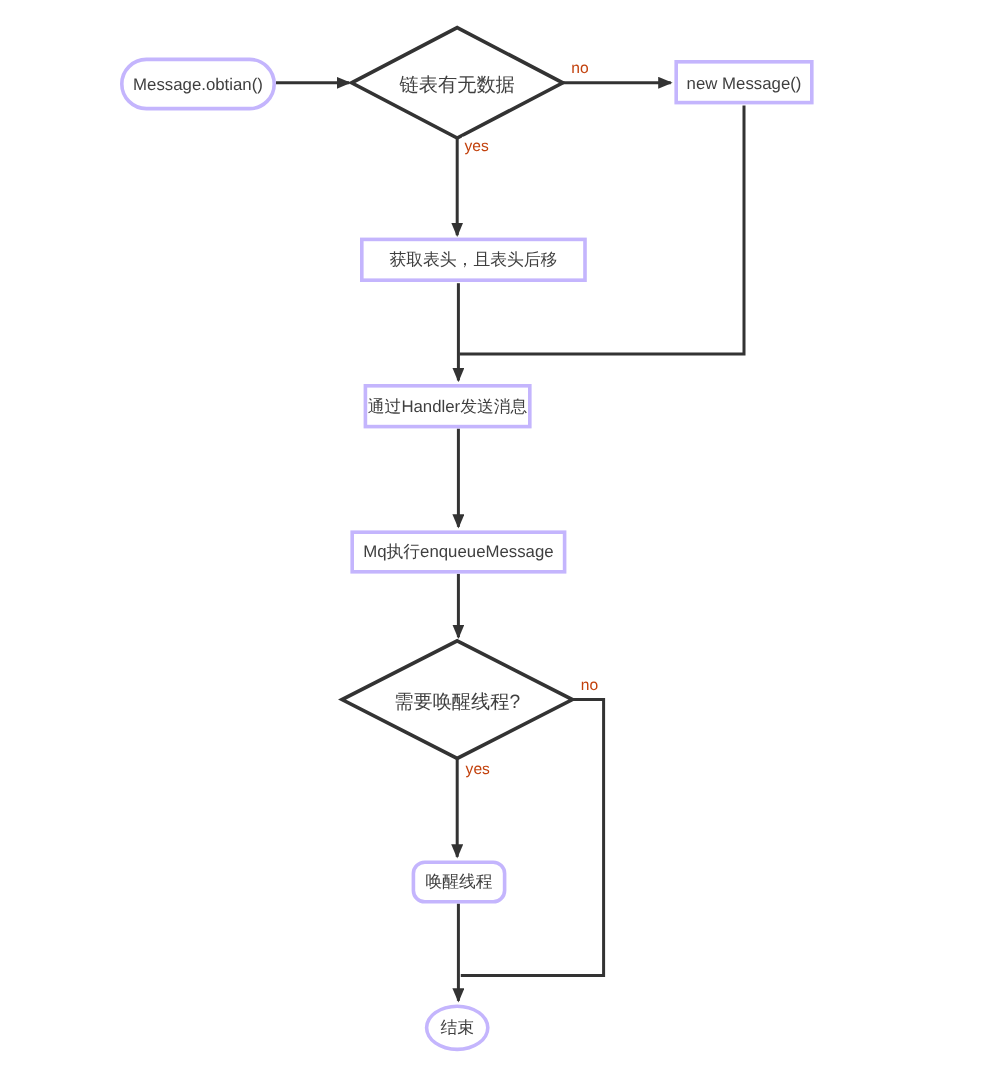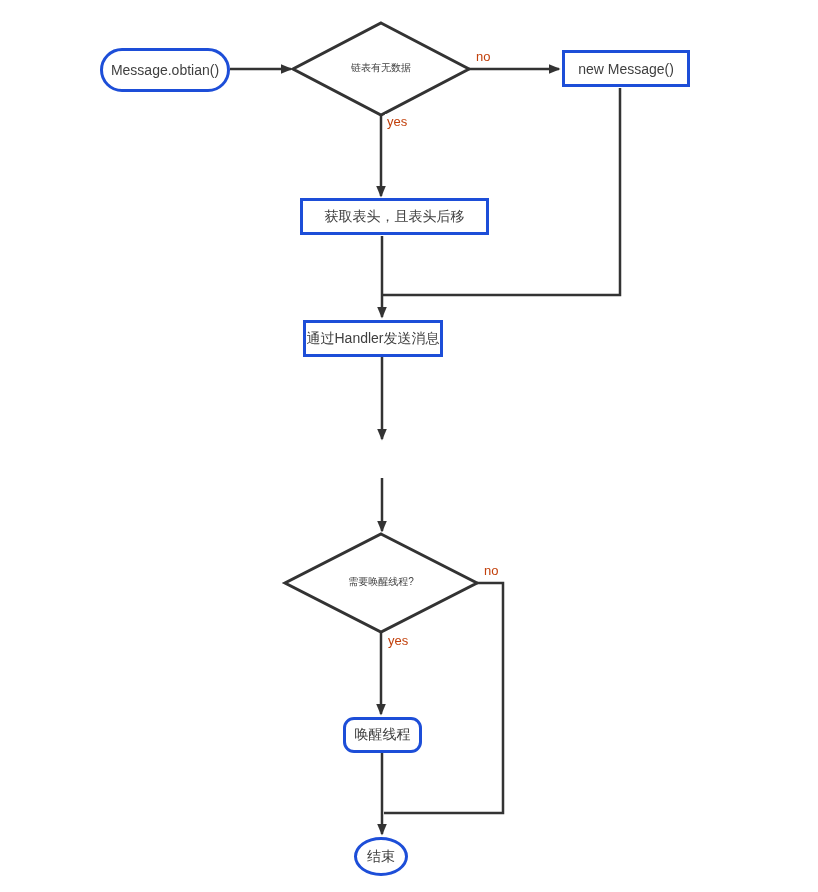--- a/index.html
+++ b/index.html
@@ -22,33 +22,33 @@
     width: 818px;
     height: 892px;
   }
   .node {
     position: absolute;
     display: flex;
     align-items: center;
     justify-content: center;
     box-sizing: border-box;
     background: #ffffff;
-    border: 3px solid #1d4ed8;
+    border: 3px solid #c4b5fd;
     color: #3f3f3f;
     font-size: 14px;
     white-space: nowrap;
     text-align: center;
   }
   .stadium { border-radius: 22px; }
   .ellipse { border-radius: 50%; text-align: right; }
   .diamond-label {
     position: absolute;
     text-align: center;
     color: #3f3f3f;
-    font-size: 10px;
+    font-size: 16px;
     white-space: nowrap;
   }
   .edge-label {
     position: absolute;
     color: #c2410c;
     font-size: 13px;
     background: #ffffff;
     line-height: 1;
     padding: 1px 2px;
   }
@@ -77,26 +77,27 @@
     <path d="M 382 753 V 834" fill="none" stroke="#333333" stroke-width="2.5" marker-end="url(#arw)"></path>
 
     <polygon points="381,23 469,69 381,115 293,69" fill="#ffffff" stroke="#333333" stroke-width="3"></polygon>
     <polygon points="381,534 477,583 381,632 285,583" fill="#ffffff" stroke="#333333" stroke-width="3"></polygon>
   </svg>
 
   <div class="node stadium" style="left:100px; top:48px; width:130px; height:44px;">Message.obtian()</div>
 
   <div class="diamond-label" style="left:291px; top:61px; width:180px;">链表有无数据</div>
 
-  <div class="node" style="left:562px; top:50px; width:128px; height:37px;">new Message()</div>
+  <div class="node" style="left:562px; top:50px; width:116px; height:37px;">new Message()</div>
 
   <div class="node" style="left:300px; top:198px; width:189px; height:37px;font-family:Liberation Mono, monospace;">获取表头，且表头后移</div>
 
   <div class="node" style="left:303px; top:320px; width:140px; height:37px;">通过Handler发送消息</div>
 
+  <div class="node" style="left:292px; top:442px; width:180px; height:36px;">Mq执行enqueueMessage</div>
 
   <div class="diamond-label" style="left:291px; top:575px; width:180px;">需要唤醒线程?</div>
 
   <div class="node" style="left:343px; top:717px; width:79px; height:36px;border-radius:11px;">唤醒线程</div>
 
   <div class="node ellipse" style="left:354px; top:837px; width:54px; height:39px;">结束</div>
 
   <div class="edge-label" style="left:474px; top:49px;">no</div>
   <div class="edge-label" style="left:385px; top:114px;">yes</div>
   <div class="edge-label" style="left:482px; top:563px;">no</div>

